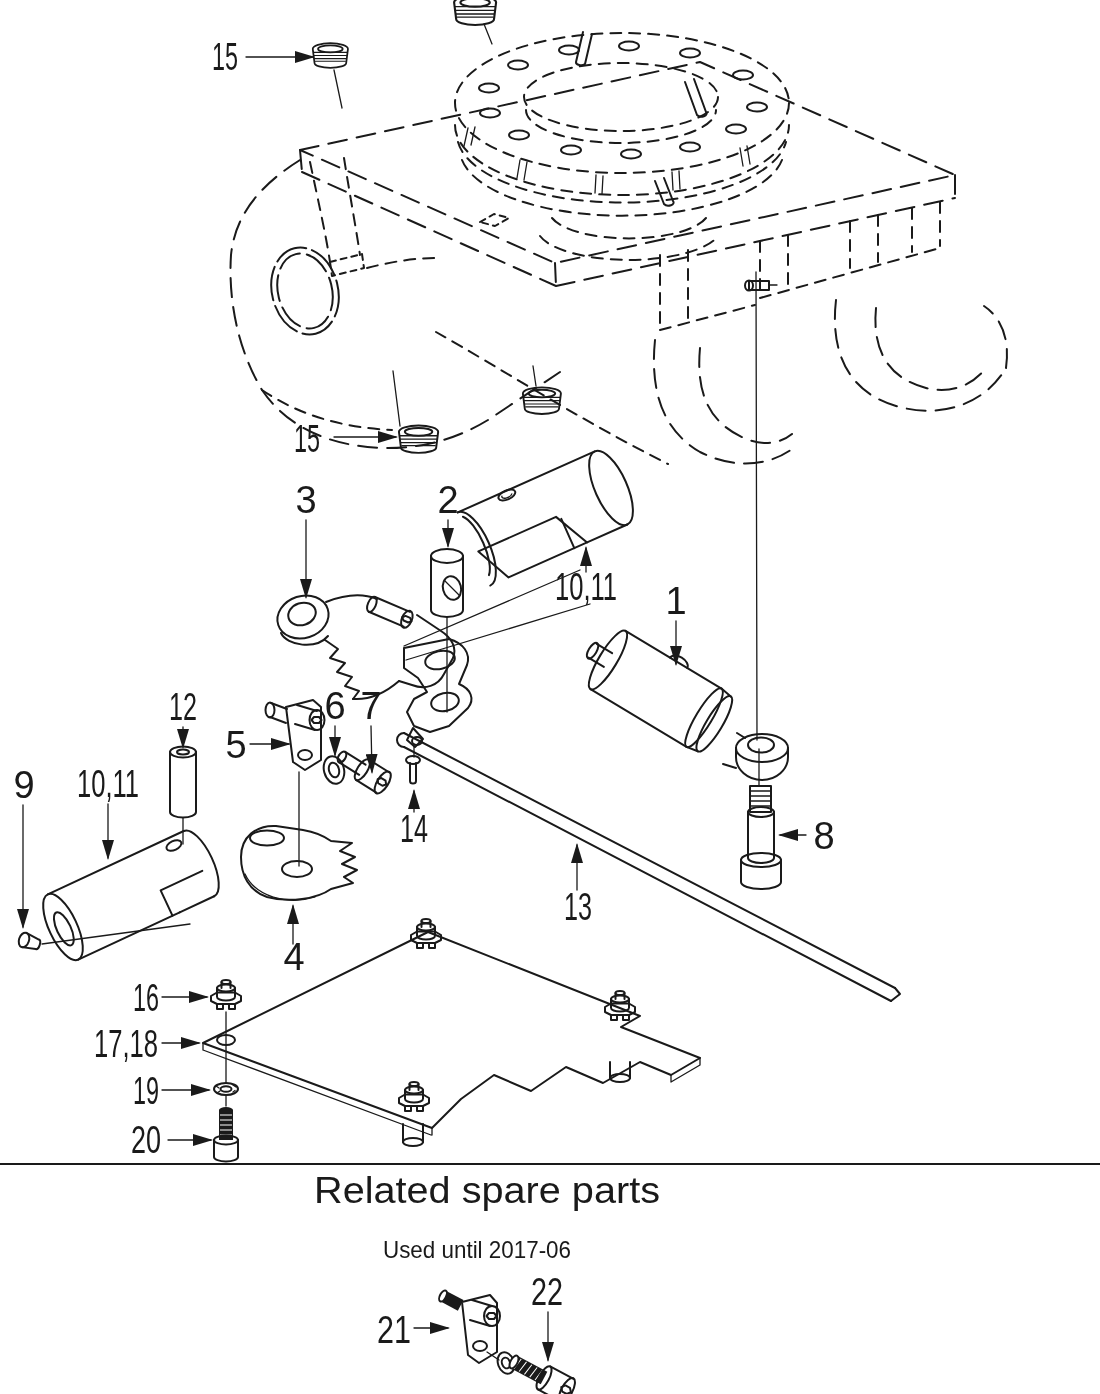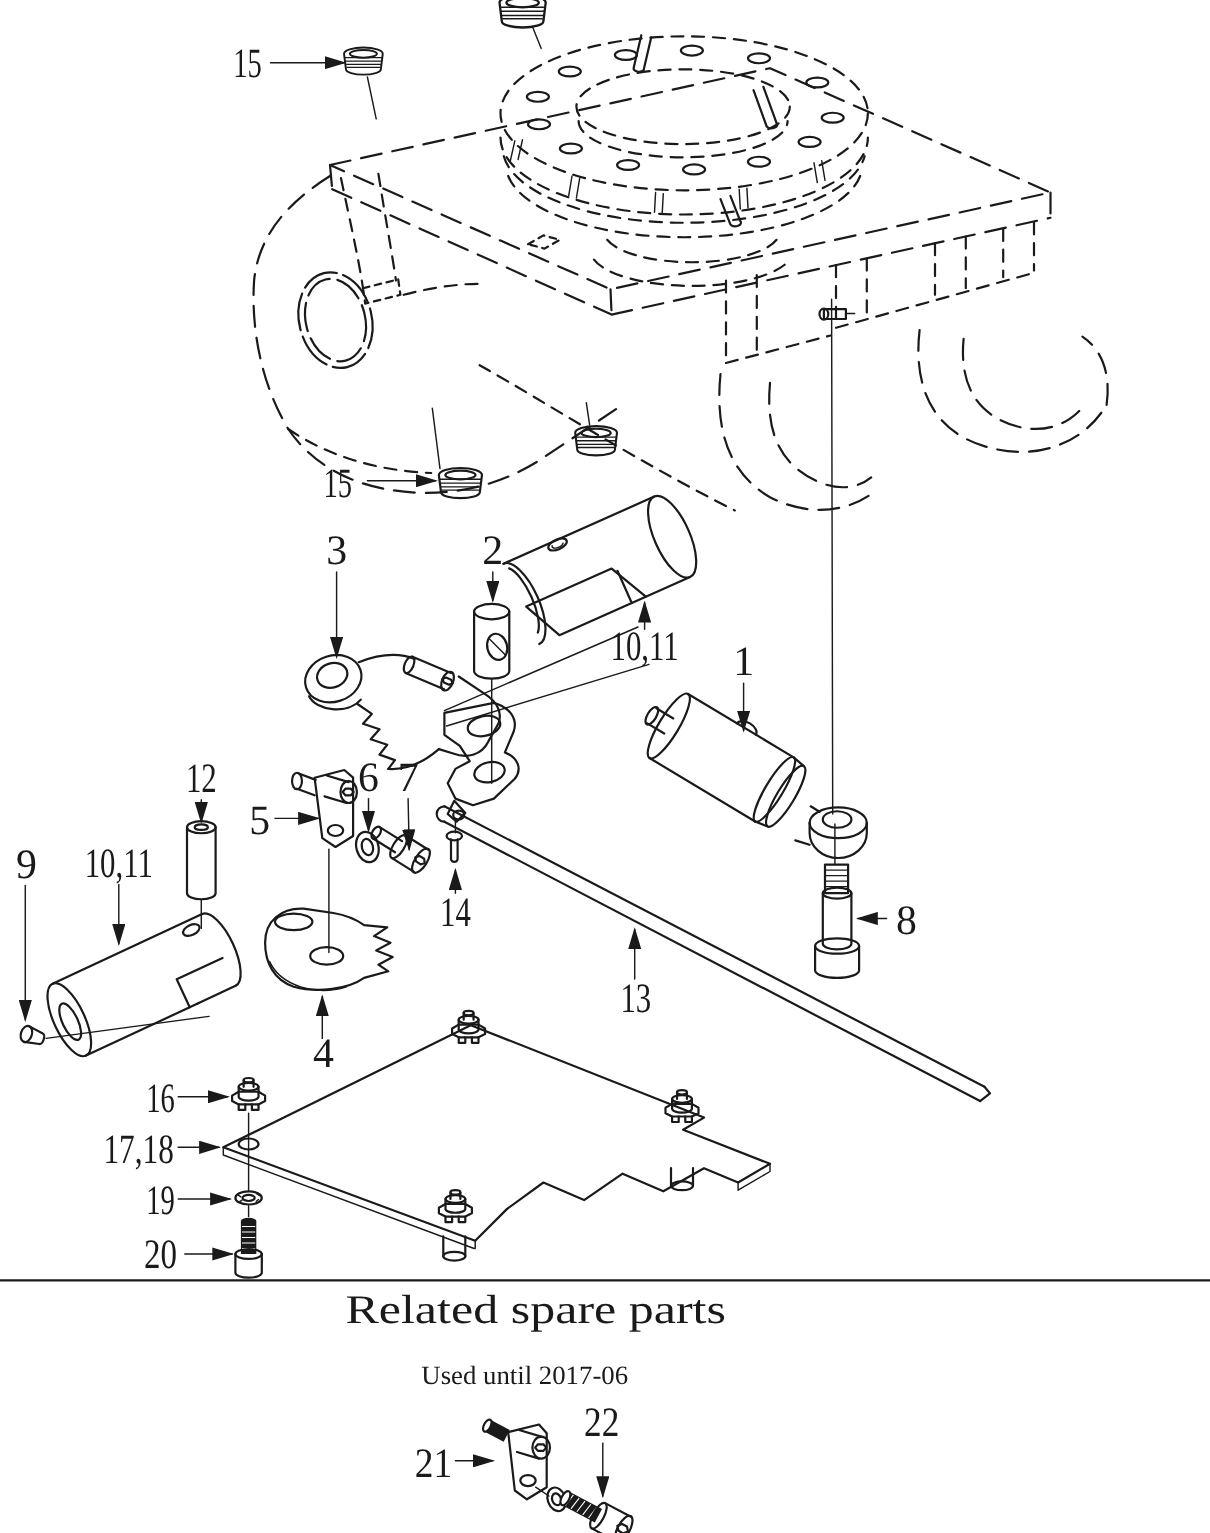--- a/index.html
+++ b/index.html
@@ -1,17 +1,17 @@
 <!DOCTYPE html>
 <html><head>
 <meta charset="utf-8">
 <style>
   html,body{margin:0;padding:0;background:#fff;}
   .stage{position:relative;width:1100px;height:1394px;background:#fff;overflow:hidden;
-         font-family:Liberation Serif, serif;}
+         font-family:Liberation Sans, sans-serif;}
   svg{position:absolute;inset:0;}
   .s{stroke:#1a1a1a;stroke-width:2;fill:none;stroke-linecap:round;stroke-linejoin:round;}
   .f{fill:#1a1a1a;stroke:none;}
   .wf{fill:#fff;}
   .t1{stroke-width:1.3;}
   .ph{stroke-dasharray:19 10;}
   .p2{stroke-dasharray:11 8;}
   .p3{stroke-dasharray:6 5;}
   .hair{stroke:#fff;stroke-width:1;fill:none;}
   text.lbl{font-size:38px;fill:#1a1a1a;}

